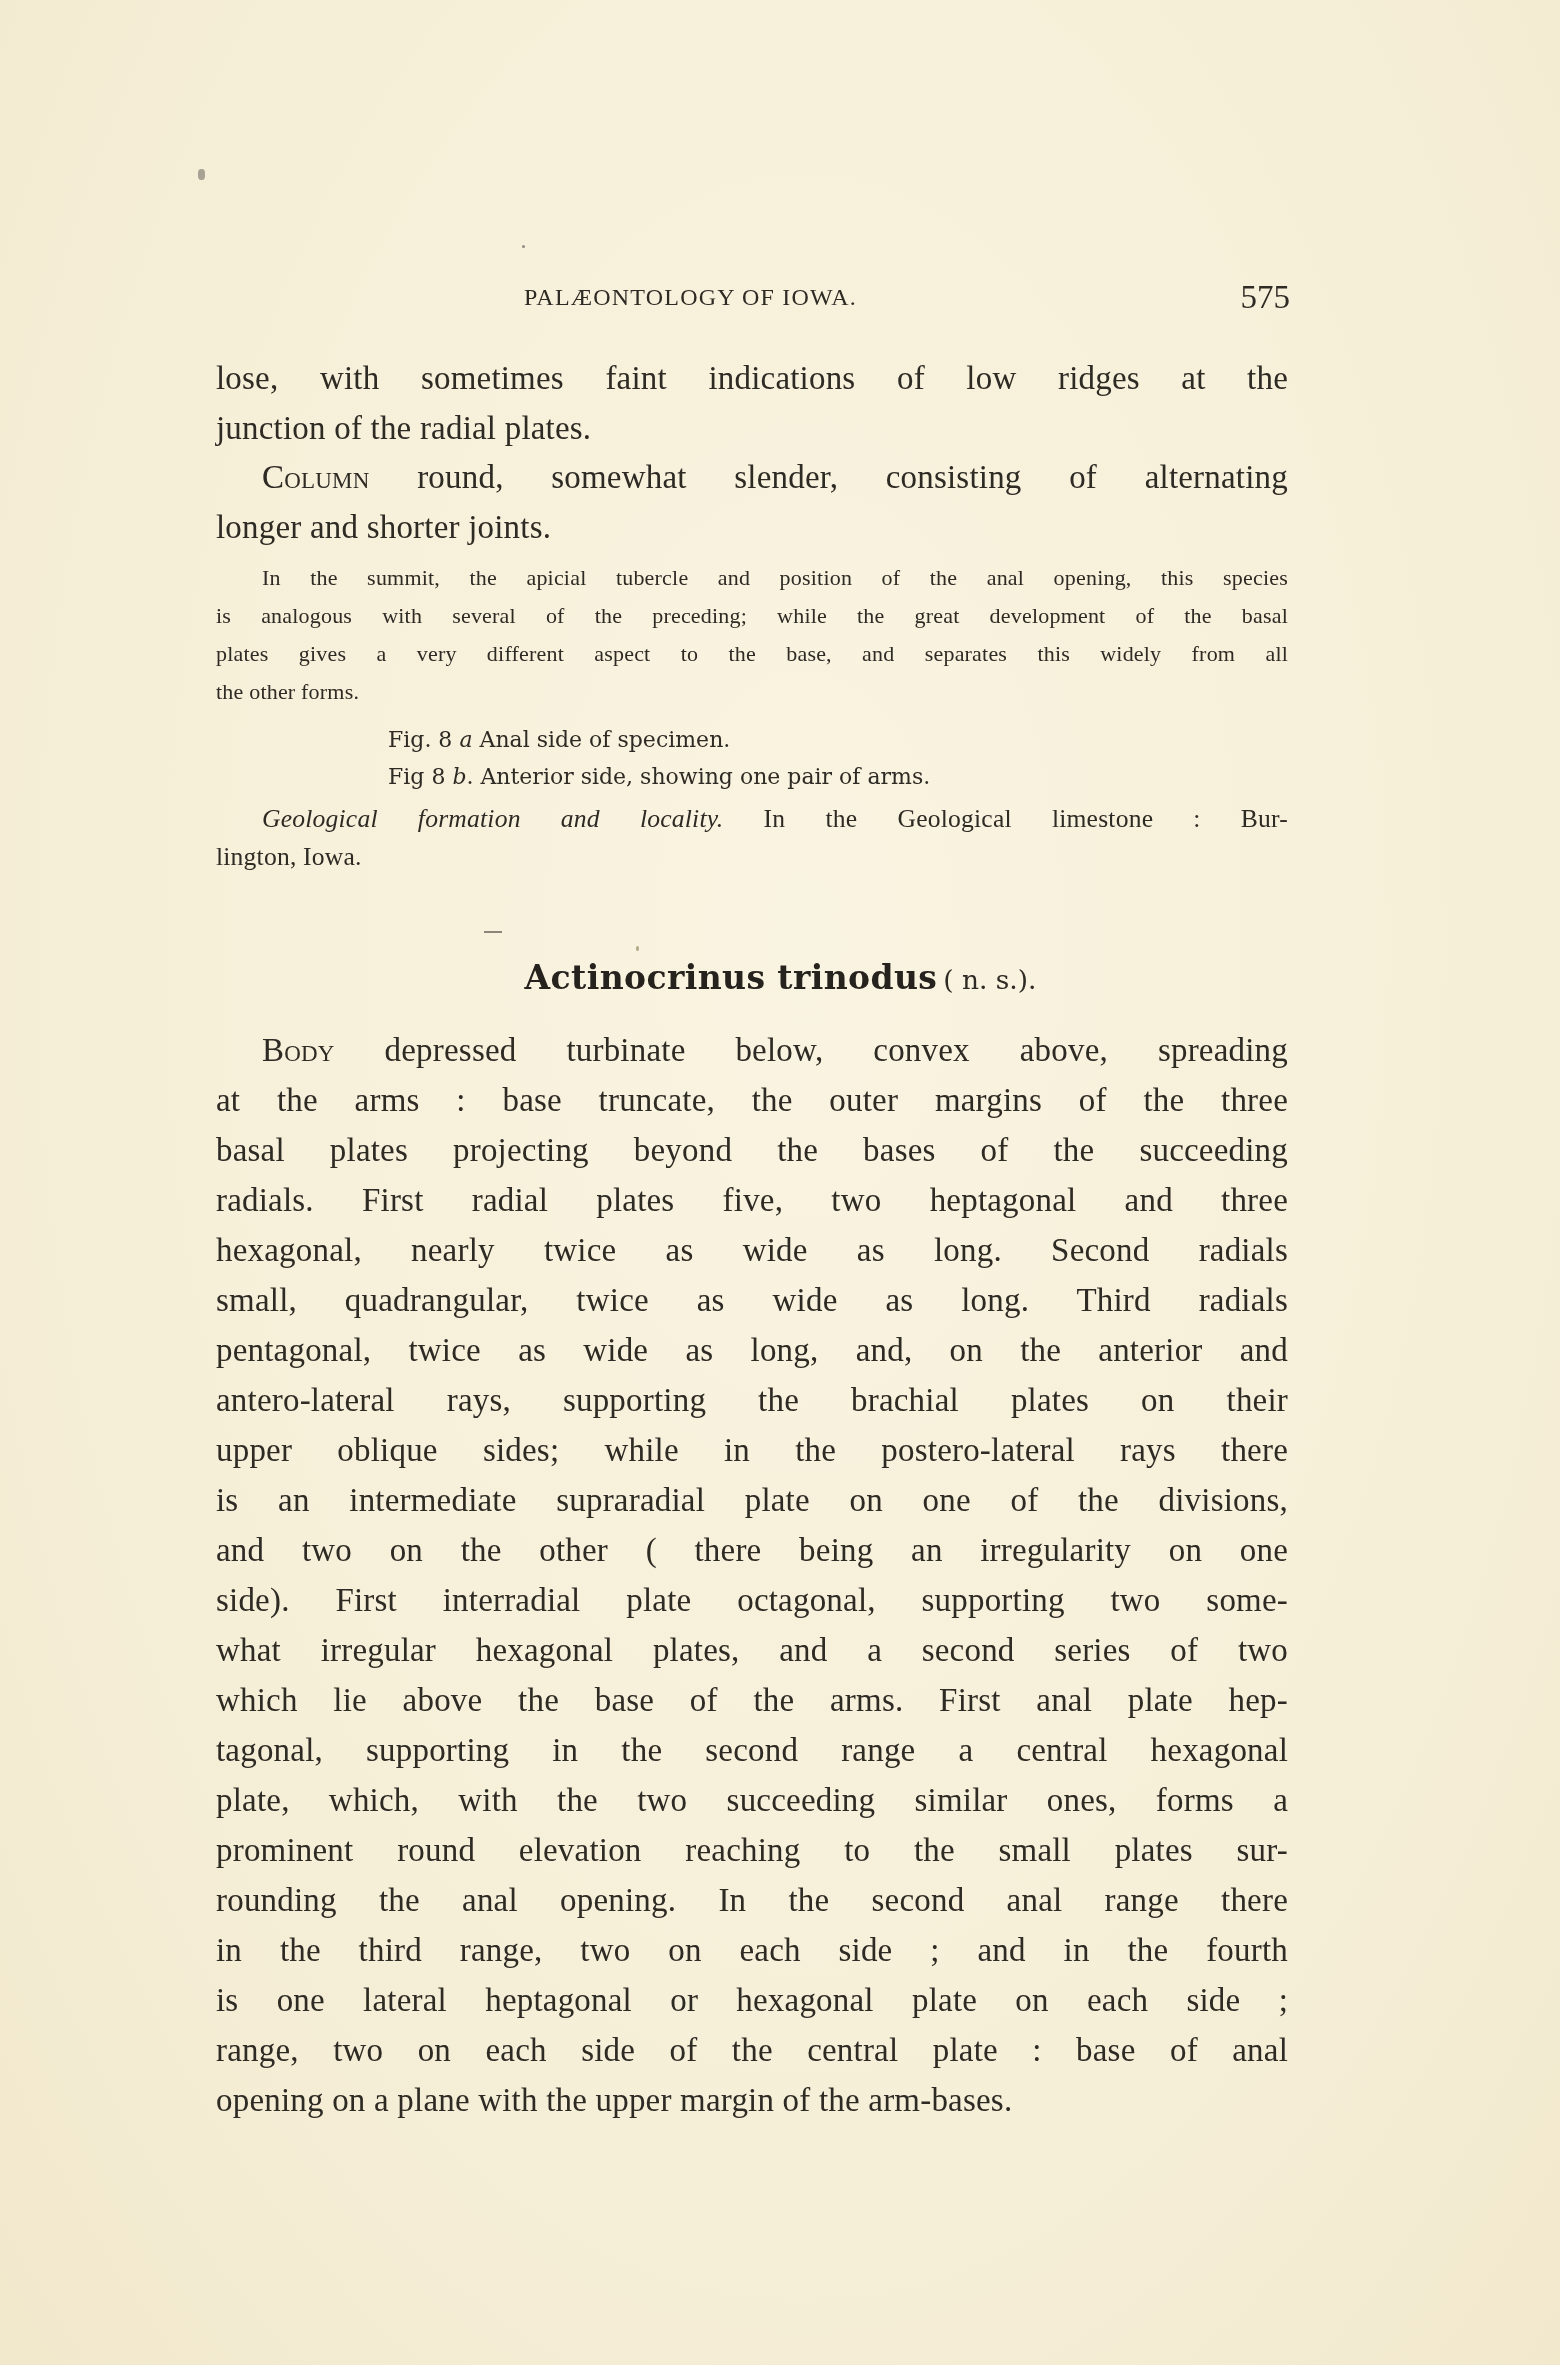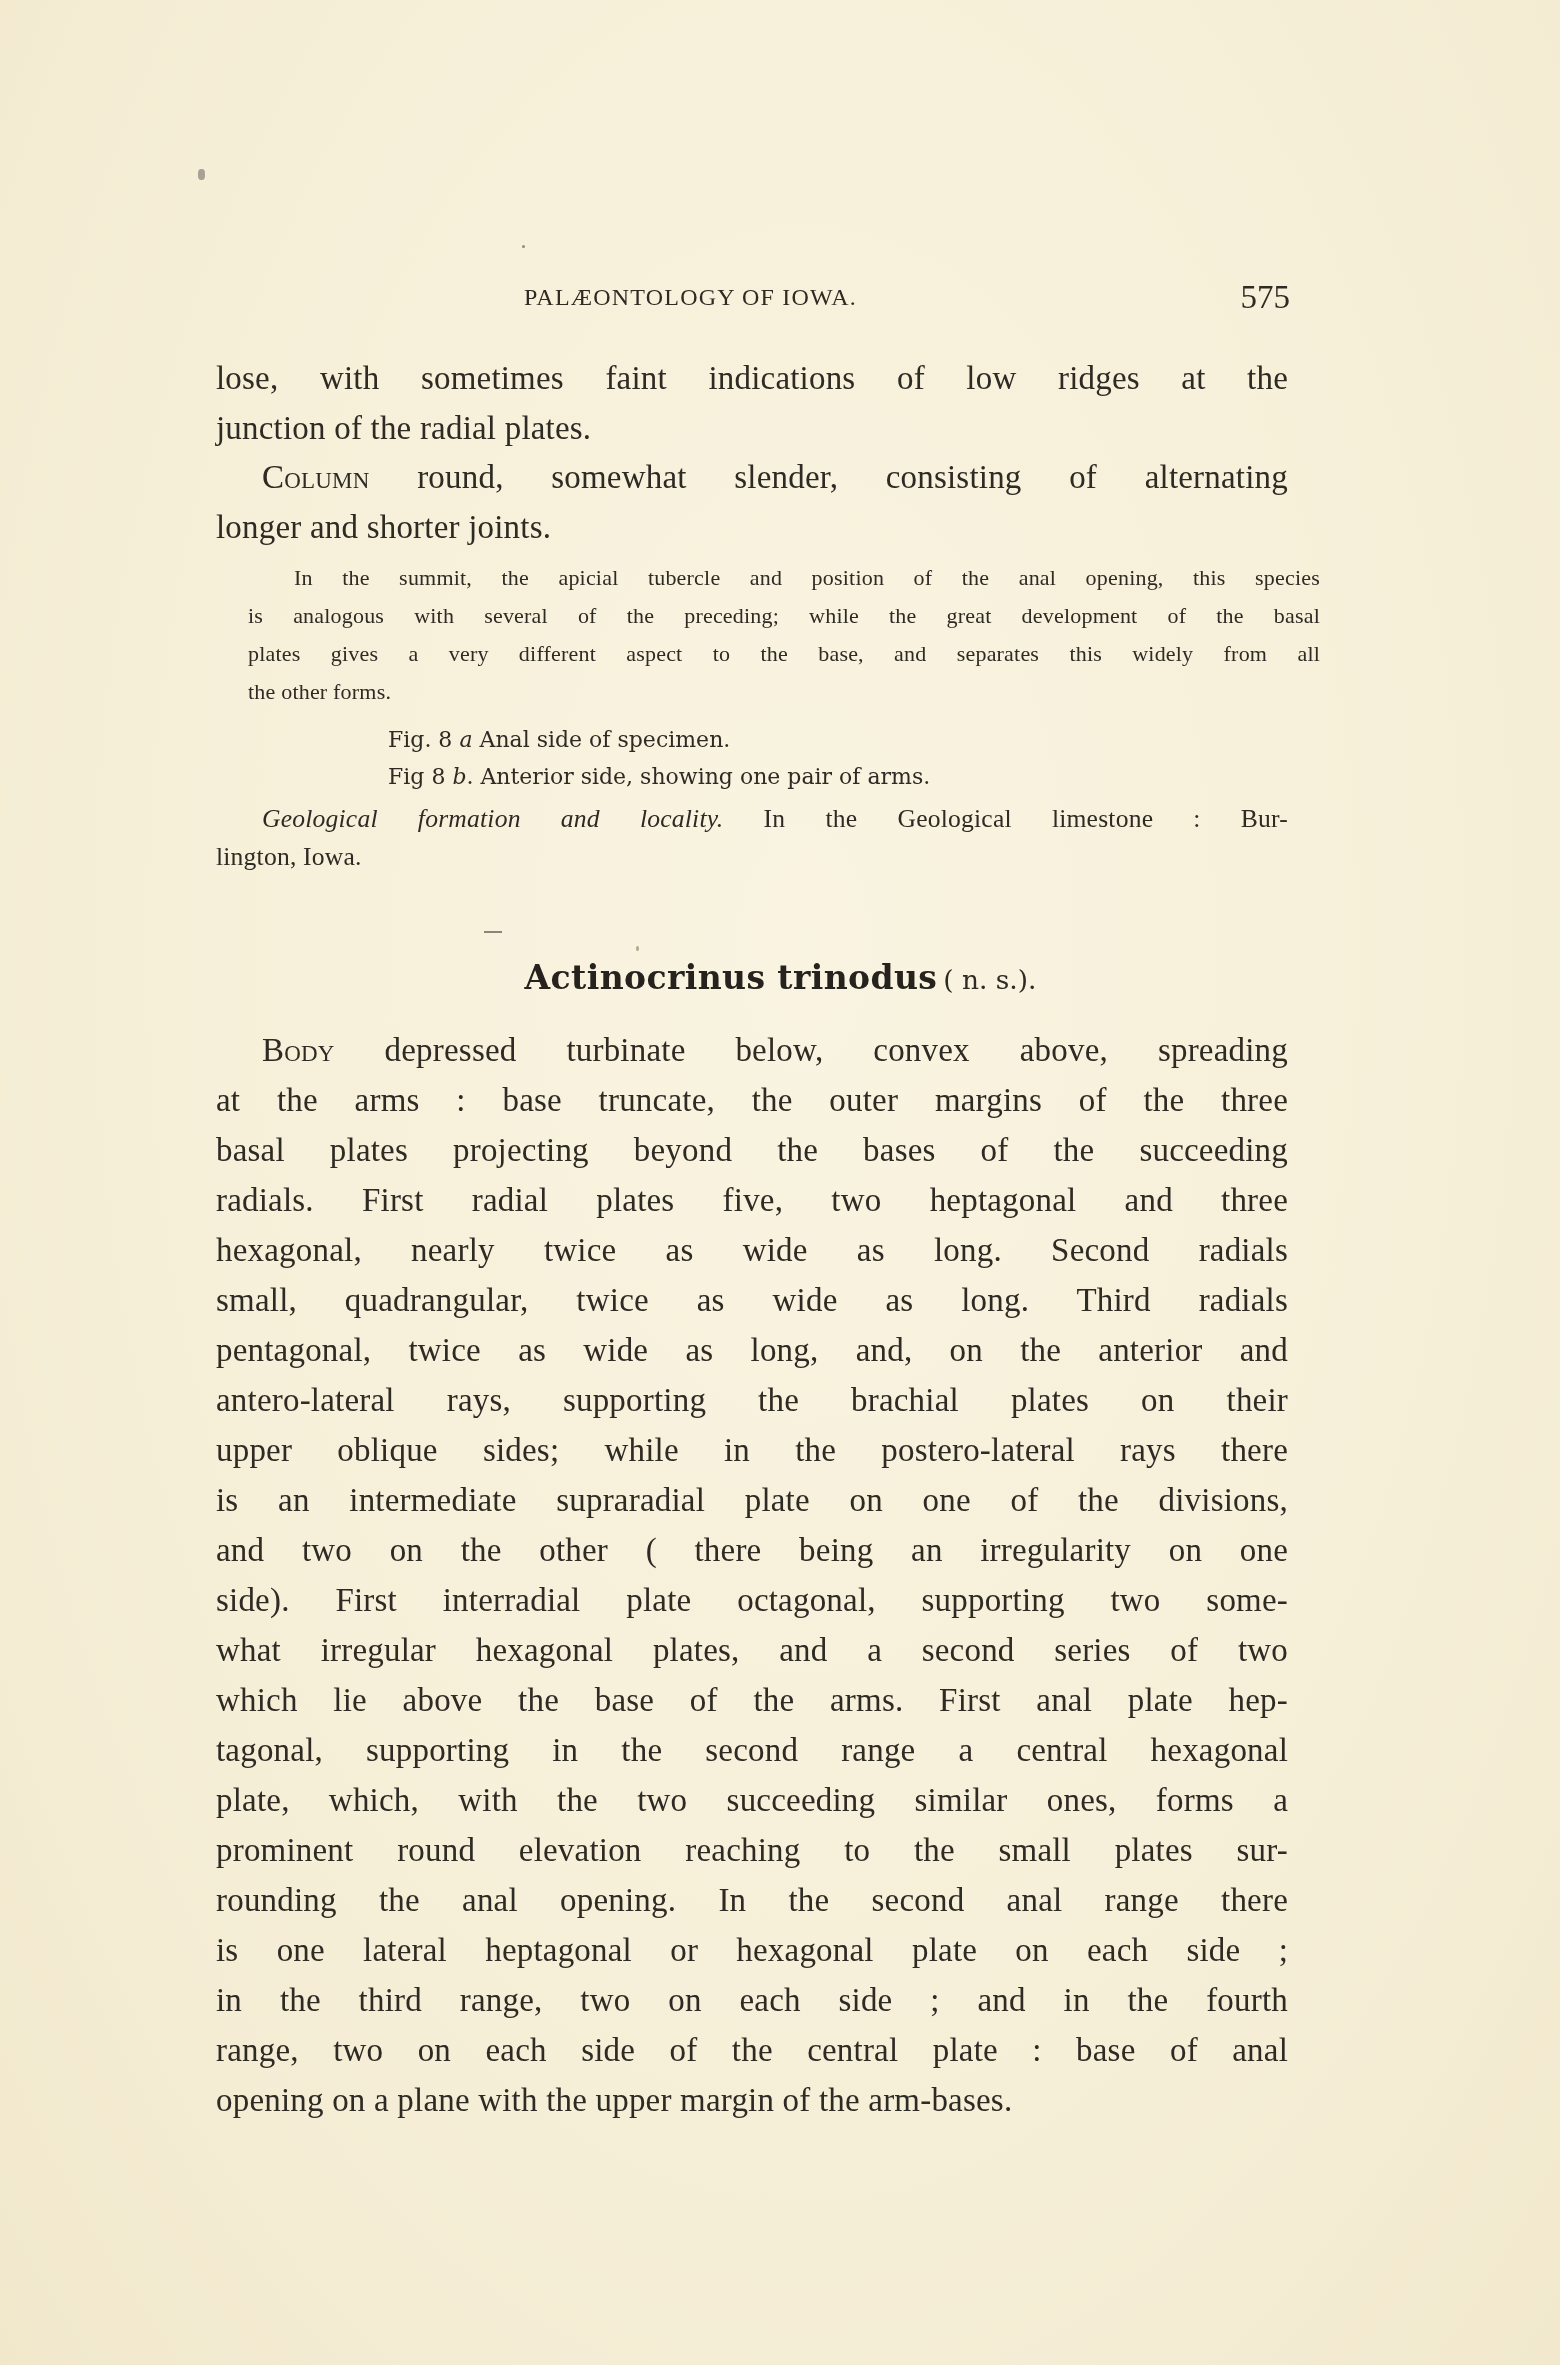--- a/index.html
+++ b/index.html
@@ -141,21 +141,21 @@
   <div class="text-block" style="top:353px;">
     <span class="line">lose, with sometimes faint indications of low ridges at the</span>
     <span class="line last">junction of the radial plates.</span>
   </div>
 
   <div class="text-block" style="top:452px;">
     <span class="line indent"><span class="sc">Column</span><span> round, somewhat slender, consisting of alternating</span></span>
     <span class="line last">longer and shorter joints.</span>
   </div>
 
-  <div class="text-block small" style="top:559px;margin-left:32px;">
+  <div class="text-block small" style="top:559px;">
     <span class="line indent">In the summit, the apicial tubercle and position of the anal opening, this species</span>
     <span class="line">is analogous with several of the preceding; while the great development of the basal</span>
     <span class="line">plates gives a very different aspect to the base, and separates this widely from all</span>
     <span class="line last">the other forms.</span>
   </div>
 
   <div class="caption" style="top:721px;">
     <span>Fig. 8 </span><i>a</i><span>  Anal side of specimen.</span>
   </div>
   <div class="caption" style="top:758px;">
@@ -185,20 +185,20 @@
     <span class="line">upper oblique sides; while in the postero-lateral rays there</span>
     <span class="line">is an intermediate supraradial plate on one of the divisions,</span>
     <span class="line">and two on the other ( there being an irregularity on one</span>
     <span class="line">side). First interradial plate octagonal, supporting two some-</span>
     <span class="line">what irregular hexagonal plates, and a second series of two</span>
     <span class="line">which lie above the base of the arms. First anal plate hep-</span>
     <span class="line">tagonal, supporting in the second range a central hexagonal</span>
     <span class="line">plate, which, with the two succeeding similar ones, forms a</span>
     <span class="line">prominent round elevation reaching to the small plates sur-</span>
     <span class="line">rounding the anal opening. In the second anal range there</span>
+    <span class="line">in the third range, two on each side ; and in the fourth</span>
     <span class="line">is one lateral heptagonal or hexagonal plate on each side ;</span>
-    <span class="line">in the third range, two on each side ; and in the fourth</span>
     <span class="line">range, two on each side of the central plate : base of anal</span>
     <span class="line last">opening on a plane with the upper margin of the arm-bases.</span>
   </div>
 
 </div>
 
 
 </body></html>

